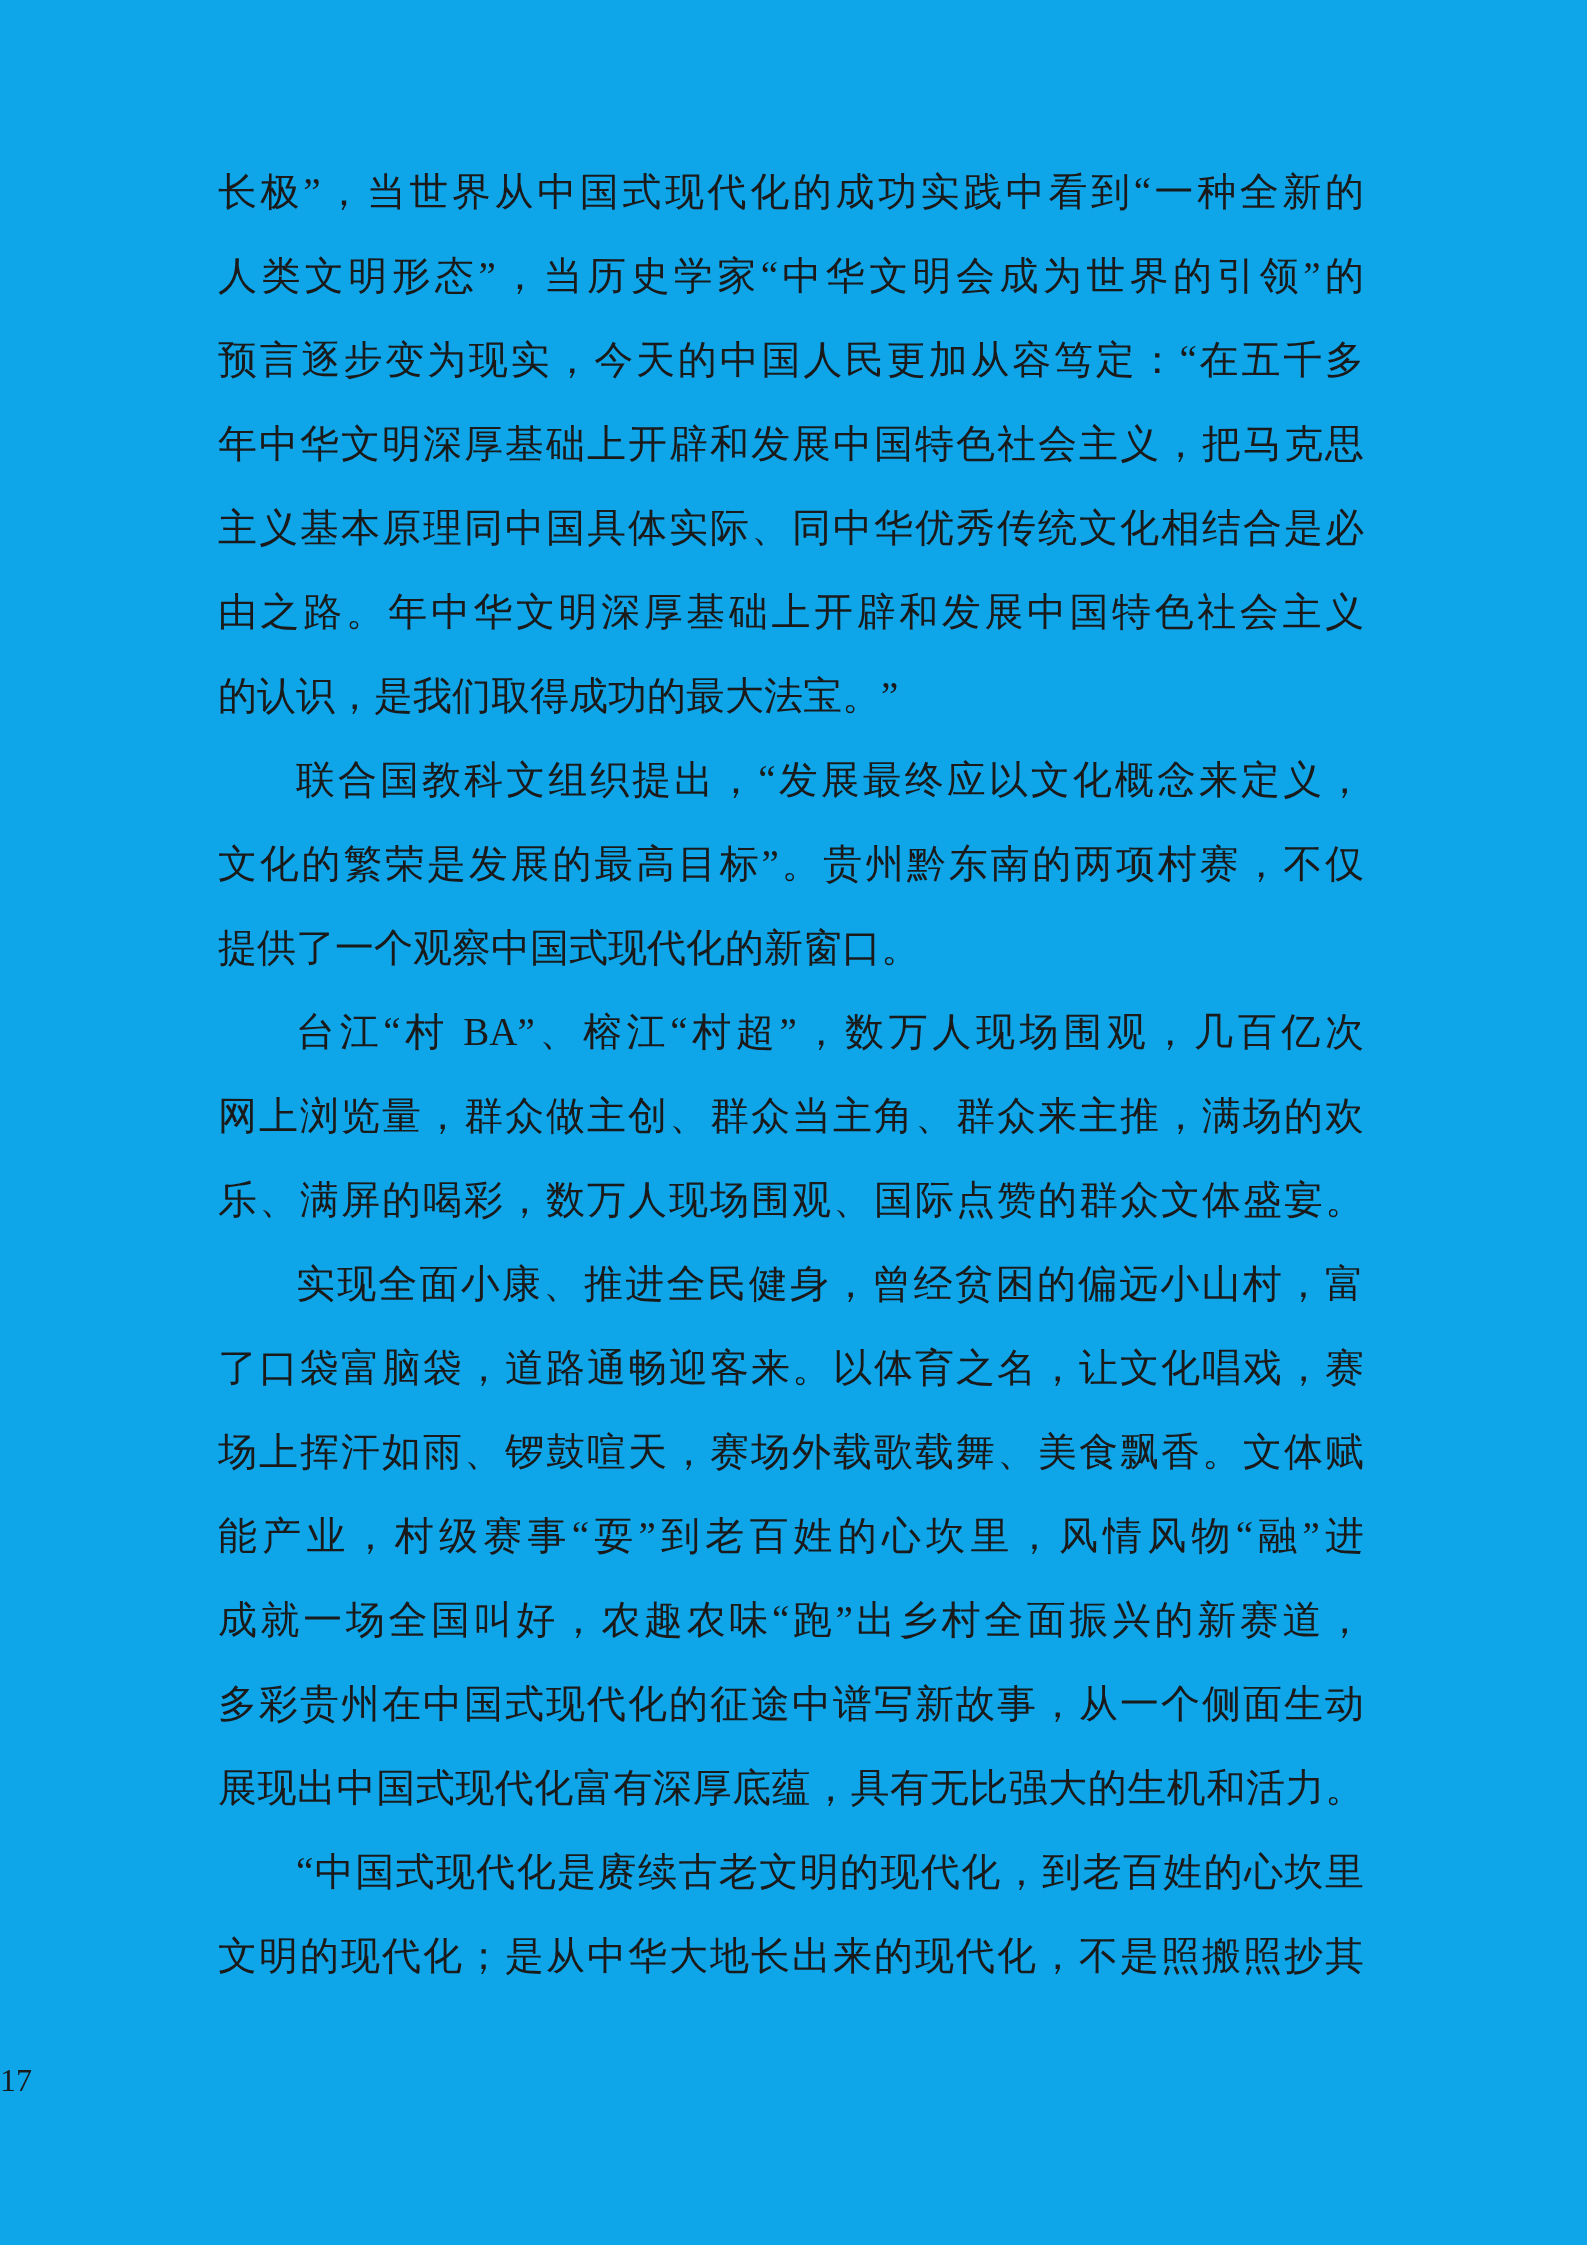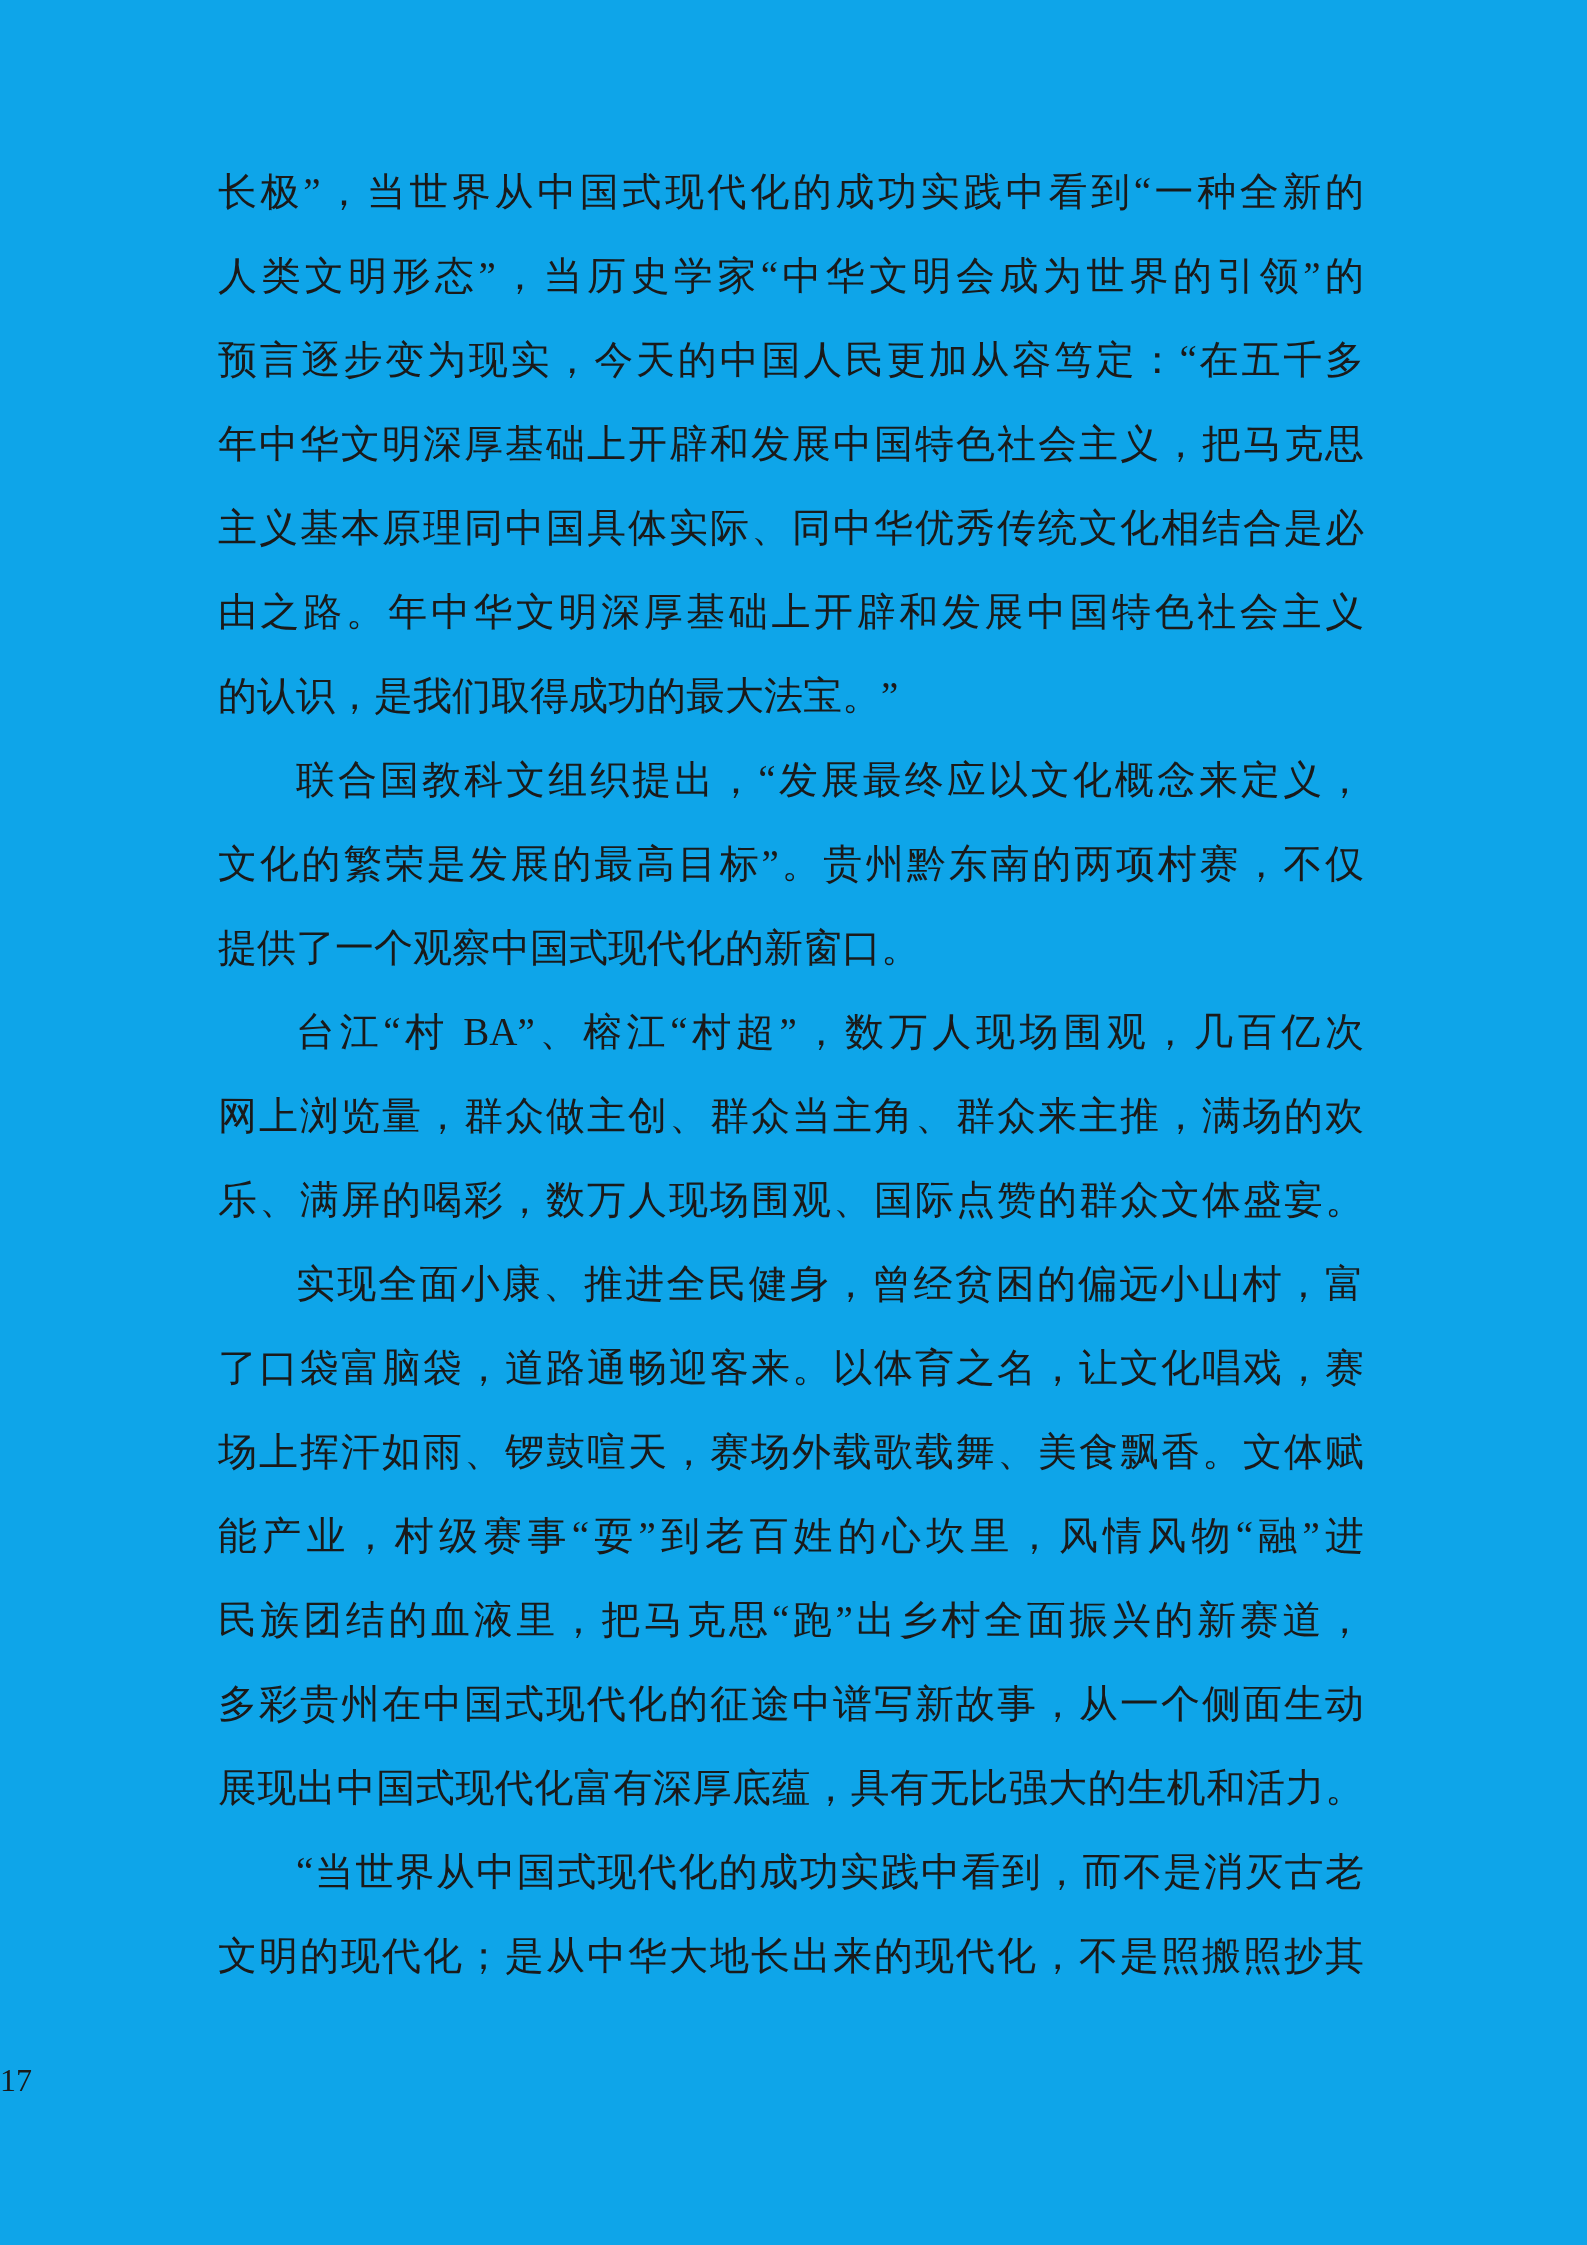--- a/index.html
+++ b/index.html
@@ -65,20 +65,20 @@
       <div class="line indent">联合国教科文组织提出，“发展最终应以文化概念来定义，</div>
       <div class="line">文化的繁荣是发展的最高目标”。贵州黔东南的两项村赛，不仅</div>
       <div class="line left">提供了一个观察中国式现代化的新窗口。</div>
       <div class="line indent">台江“村 BA”、榕江“村超”，数万人现场围观，几百亿次</div>
       <div class="line">网上浏览量，群众做主创、群众当主角、群众来主推，满场的欢</div>
       <div class="line">乐、满屏的喝彩，数万人现场围观、国际点赞的群众文体盛宴。</div>
       <div class="line indent">实现全面小康、推进全民健身，曾经贫困的偏远小山村，富</div>
       <div class="line">了口袋富脑袋，道路通畅迎客来。以体育之名，让文化唱戏，赛</div>
       <div class="line">场上挥汗如雨、锣鼓喧天，赛场外载歌载舞、美食飘香。文体赋</div>
       <div class="line">能产业，村级赛事“耍”到老百姓的心坎里，风情风物“融”进</div>
-      <div class="line">民族团结的血液里，把马克思“跑”出乡村全面振兴的新赛道，</div>
+      <div class="line">成就一场全国叫好，农趣农味“跑”出乡村全面振兴的新赛道，</div>
       <div class="line">多彩贵州在中国式现代化的征途中谱写新故事，从一个侧面生动</div>
       <div class="line">展现出中国式现代化富有深厚底蕴，具有无比强大的生机和活力。</div>
-      <div class="line indent">“当世界从中国式现代化的成功实践中看到，而不是消灭古老</div>
+      <div class="line indent">“中国式现代化是赓续古老文明的现代化，到老百姓的心坎里</div>
       <div class="line">文明的现代化；是从中华大地长出来的现代化，不是照搬照抄其</div>
     </div>
   <div class="page-number">17</div>
 </div>
 
 </body></html>

